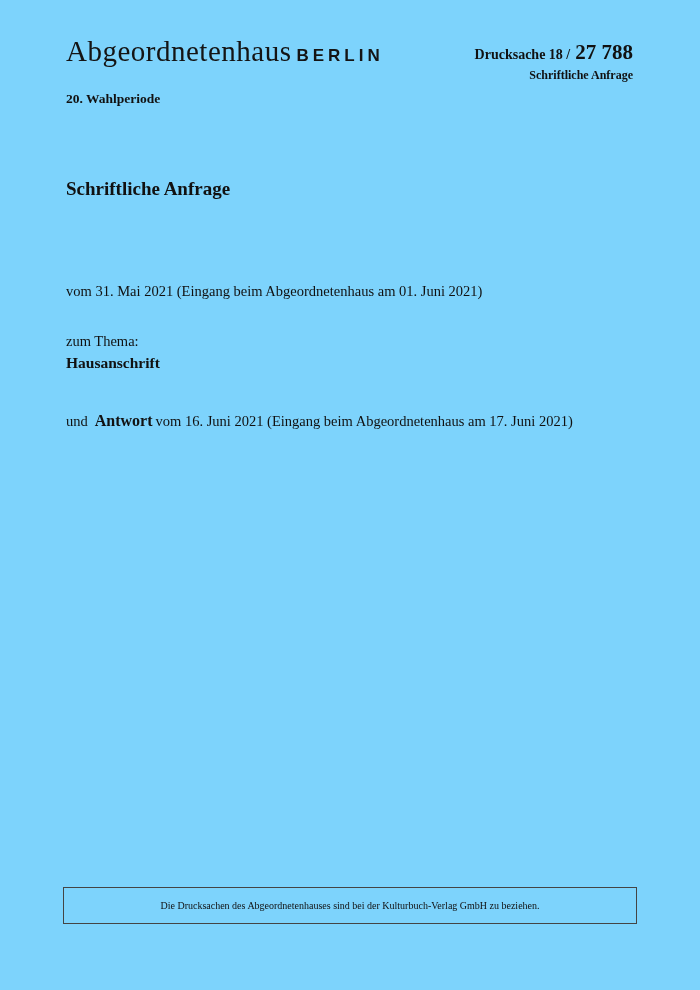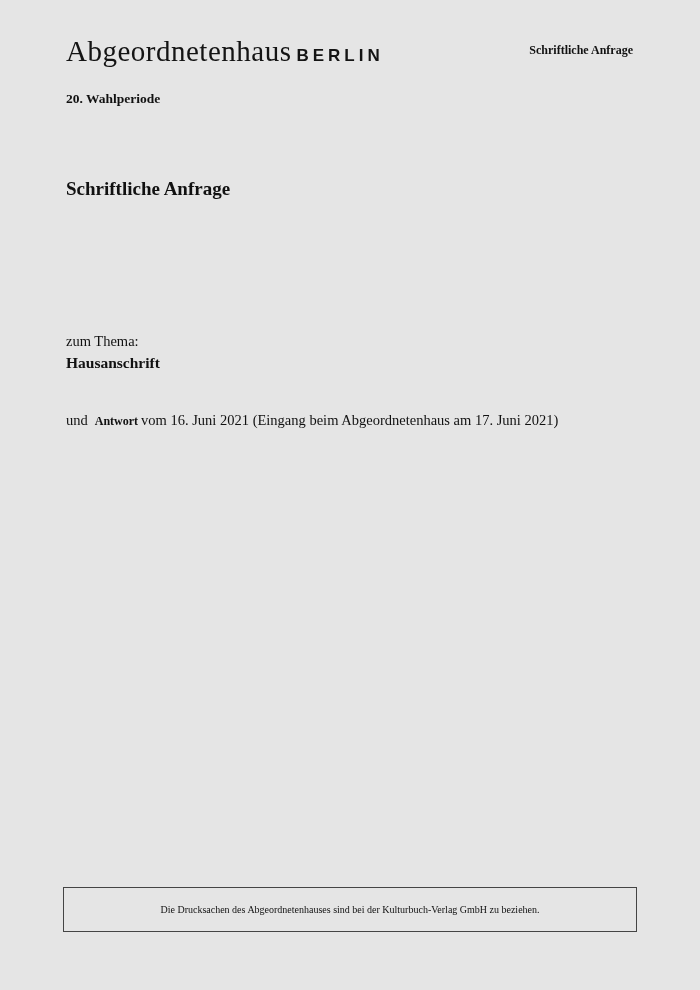--- a/index.html
+++ b/index.html
@@ -6,21 +6,21 @@
   html, body { background: #ffffff; }
   body {
     width: 700px; height: 990px;
     font-family: "Liberation Serif", serif;
     color: #111111;
     position: relative;
   }
   .page {
     position: absolute; inset: 0;
     width: 700px; height: 990px;
-    background: #e5e5e5;
+    background: #7dd3fc;
     overflow: hidden;
   }
 
   
   .logo {
     position: absolute; left: 66px; top: 35px;
     white-space: nowrap;
   }
   .logo-serif {
     font-family: "Liberation Serif", serif;
@@ -75,56 +75,61 @@
   }
   .topic {
     position: absolute; left: 66px; top: 354px;
     font-size: 15.5px; font-weight: 700;
   }
   .answer-line {
     position: absolute; left: 66px; top: 412px;
     font-size: 14.5px; white-space: nowrap;
   }
   .answer-word {
-    font-size: 12px; font-weight: 700;
+    font-size: 16px; font-weight: 700;
     margin-left: 7px; margin-right: 3px;
   }
 
   
   .footer-box {
     position: absolute; left: 63px; top: 887px;
-    width: 574px; height: 45px;
+    width: 574px; height: 37px;
     border: 1px solid #444444;
     display: flex; flex-direction: column;
     align-items: center; justify-content: center;
     text-align: center;
   }
   .footer-line {
     font-size: 10px; line-height: 13px; color: #111111;
     white-space: nowrap;
   }
 </style>
 </head>
 <body>
 
 <div class="page">
 
   <div class="logo">
     <span class="logo-serif">Abgeordnetenhaus</span><span class="logo-sans">BERLIN</span>
   </div>
 
   <div class="header-right">
+    <div class="drucksache-line">
+      <span class="drucksache-label">Drucksache 18 /</span>
+      <span class="drucksache-number">27 788</span>
+    </div>
     <div class="doc-type">Schriftliche Anfrage</div>
   </div>
 
   <div class="wahlperiode">20. Wahlperiode</div>
 
   <div class="title">Schriftliche Anfrage</div>
 
 
+  <div class="date-line">vom 31. Mai 2021 (Eingang beim Abgeordnetenhaus am 01. Juni 2021)</div>
 
   <div class="topic-label">zum Thema:</div>
 
   <div class="topic">Hausanschrift</div>
 
   <div class="answer-line">
     <span>und</span><span class="answer-word">Antwort</span><span>vom 16. Juni 2021 (Eingang beim Abgeordnetenhaus am 17. Juni 2021)</span>
   </div>
 
   <div class="footer-box">

